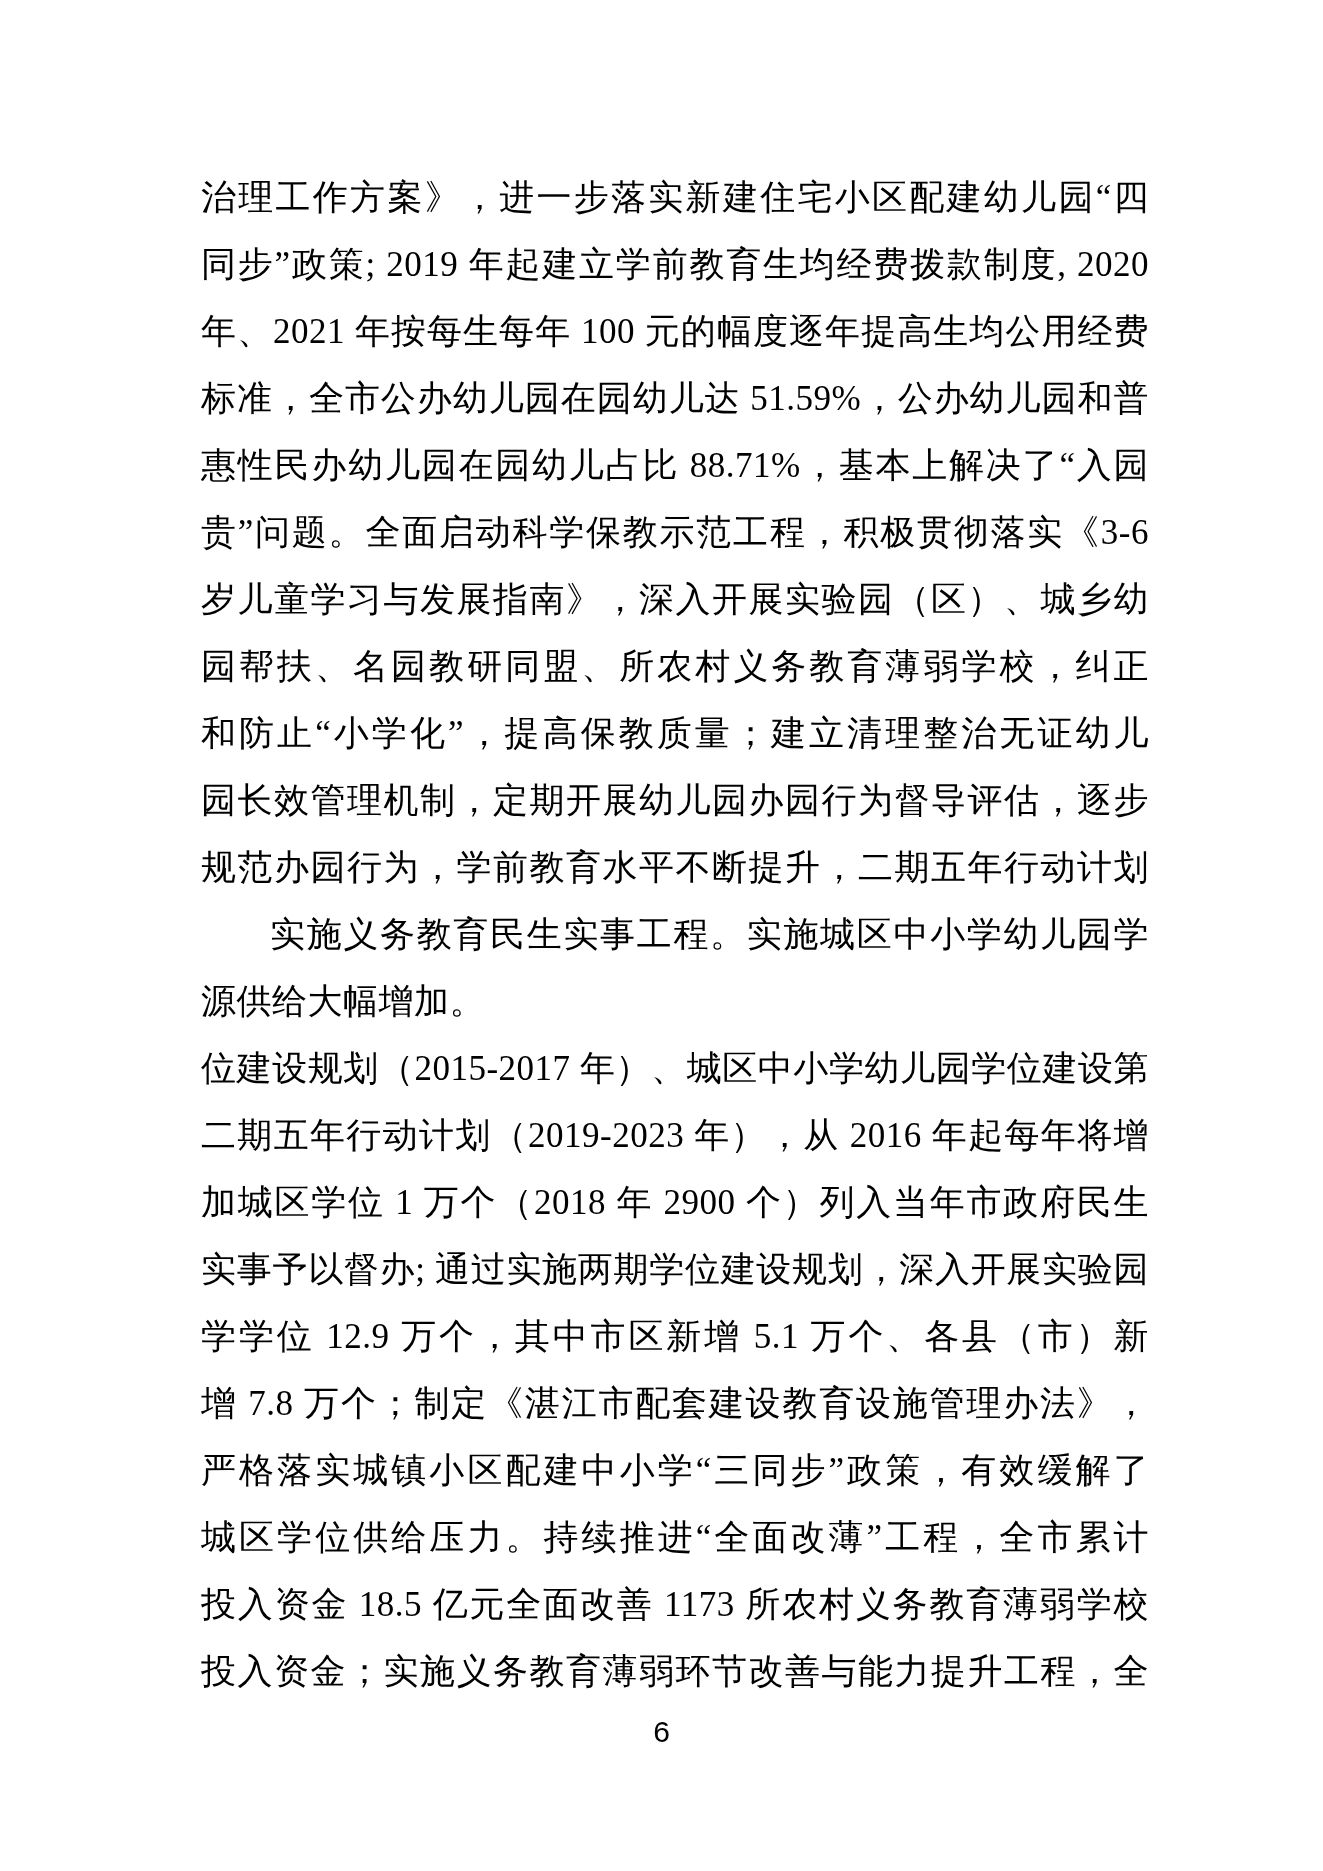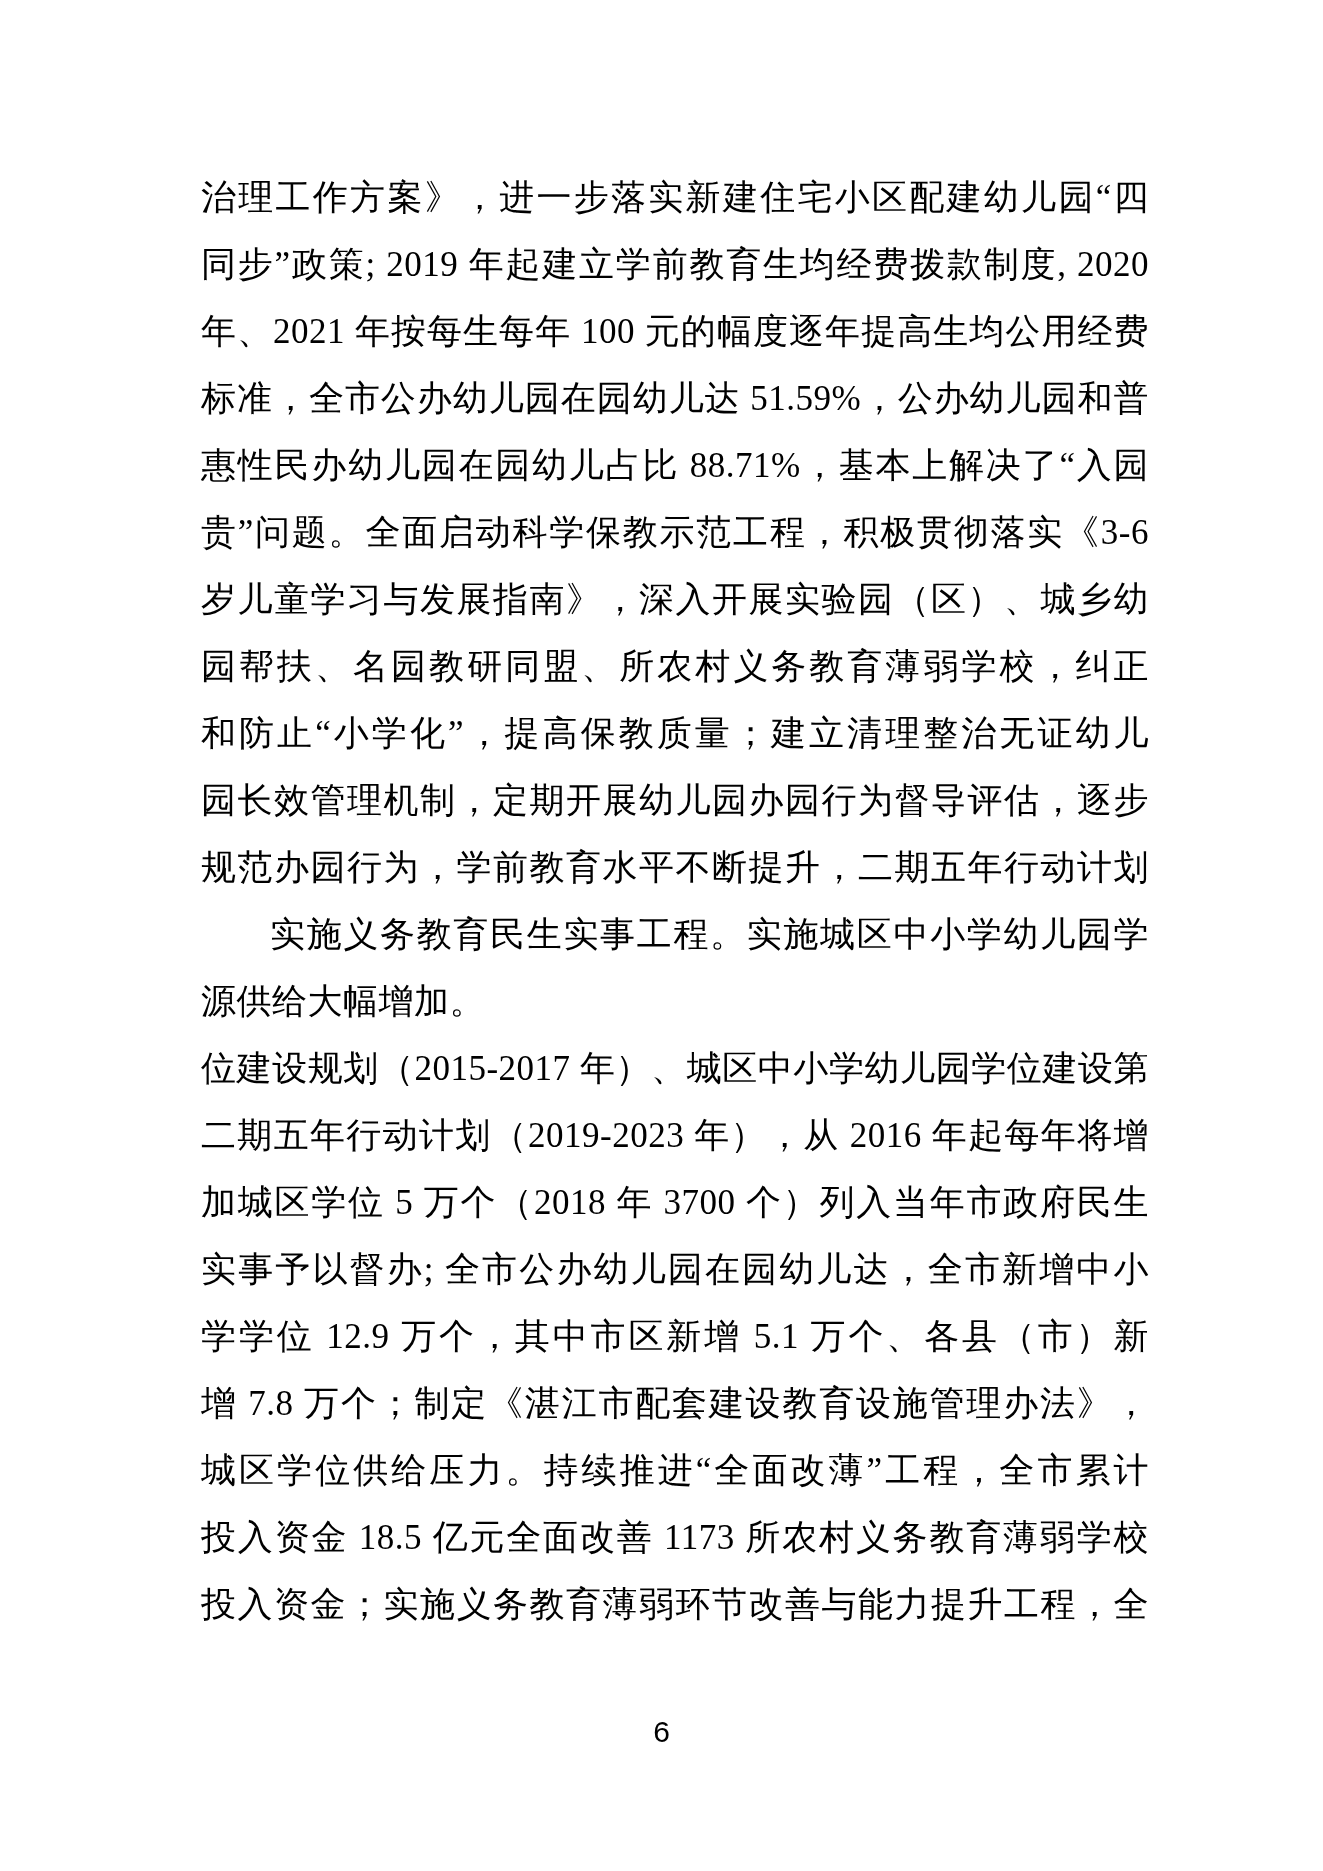--- a/index.html
+++ b/index.html
@@ -60,22 +60,23 @@
     <div class="line">贵”问题。全面启动科学保教示范工程，积极贯彻落实《3-6</div>
     <div class="line">岁儿童学习与发展指南》，深入开展实验园（区）、城乡幼儿</div>
     <div class="line">园帮扶、名园教研同盟、所农村义务教育薄弱学校，纠正</div>
     <div class="line">和防止“小学化”，提高保教质量；建立清理整治无证幼儿</div>
     <div class="line">园长效管理机制，定期开展幼儿园办园行为督导评估，逐步</div>
     <div class="line">规范办园行为，学前教育水平不断提升，二期五年行动计划</div>
     <div class="line indent">实施义务教育民生实事工程。实施城区中小学幼儿园学</div>
     <div class="line para-last">源供给大幅增加。</div>
     <div class="line">位建设规划（2015-2017 年）、城区中小学幼儿园学位建设第</div>
     <div class="line">二期五年行动计划（2019-2023 年），从 2016 年起每年将增</div>
-    <div class="line">加城区学位 5 万个（2018 年 3700 个）列入当年市政府民生</div>
-    <div class="line">实事予以督办; 全市公办幼儿园在园幼儿达，全市新增中小</div>
+    <div class="line">加城区学位 1 万个（2018 年 2900 个）列入当年市政府民生</div>
+    <div class="line">实事予以督办; 通过实施两期学位建设规划，深入开展实验园</div>
     <div class="line">学学位 12.9 万个，其中市区新增 5.1 万个、各县（市）新</div>
     <div class="line">增 7.8 万个；制定《湛江市配套建设教育设施管理办法》，</div>
+    <div class="line">严格落实城镇小区配建中小学“三同步”政策，有效缓解了</div>
     <div class="line">城区学位供给压力。持续推进“全面改薄”工程，全市累计</div>
     <div class="line">投入资金 18.5 亿元全面改善 1173 所农村义务教育薄弱学校</div>
     <div class="line">投入资金；实施义务教育薄弱环节改善与能力提升工程，全</div>
   </div>
   <div class="pagenum">6</div>
 </div>
 
 </body></html>

